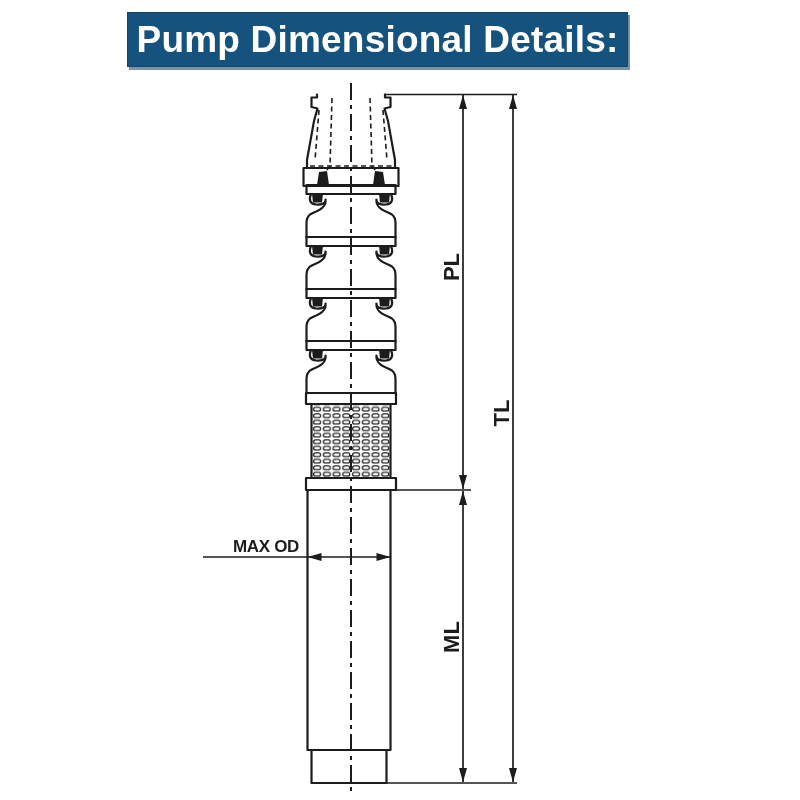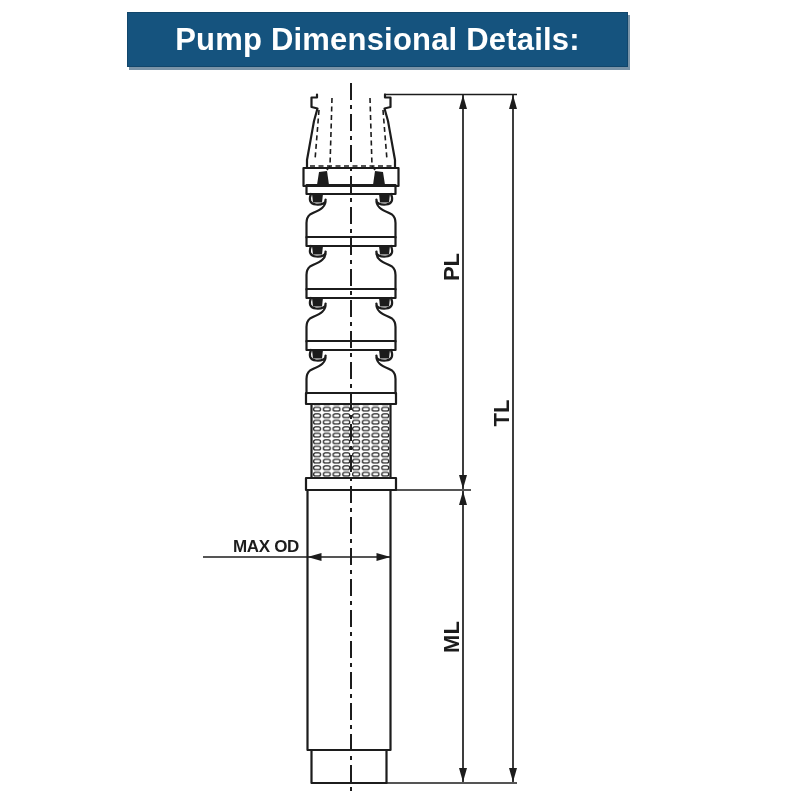--- a/index.html
+++ b/index.html
@@ -16,21 +16,21 @@
 
   .header-bar{
     position:absolute;left:127px;top:12px;width:501px;height:55px;
     background:var(--header-bg);
     border:1px solid #11466B;
     box-shadow:2px 3px 0 rgba(13,60,96,.55);
     display:flex;align-items:center;justify-content:center;
   }
   .header-bar .title{
     color:var(--header-text);
-    font-size:31px;font-weight:bold;letter-spacing:0.2px;
+    font-size:37px;font-weight:bold;letter-spacing:0.2px;
     white-space:nowrap;
   }
 
   svg.diagram{position:absolute;left:0;top:0;}
 
   .ln{stroke:var(--line);fill:none;stroke-width:2.2;stroke-linejoin:round;stroke-linecap:round;}
   .ln-thin{stroke:var(--line);fill:none;stroke-width:1.7;}
   .dash{stroke:var(--line);fill:none;stroke-width:1.6;stroke-dasharray:5 3.5;}
   .cline{stroke:var(--line);fill:none;stroke-width:2;stroke-dasharray:17 5 4 5;}
   .fill-dark{fill:var(--line);stroke:none;}

